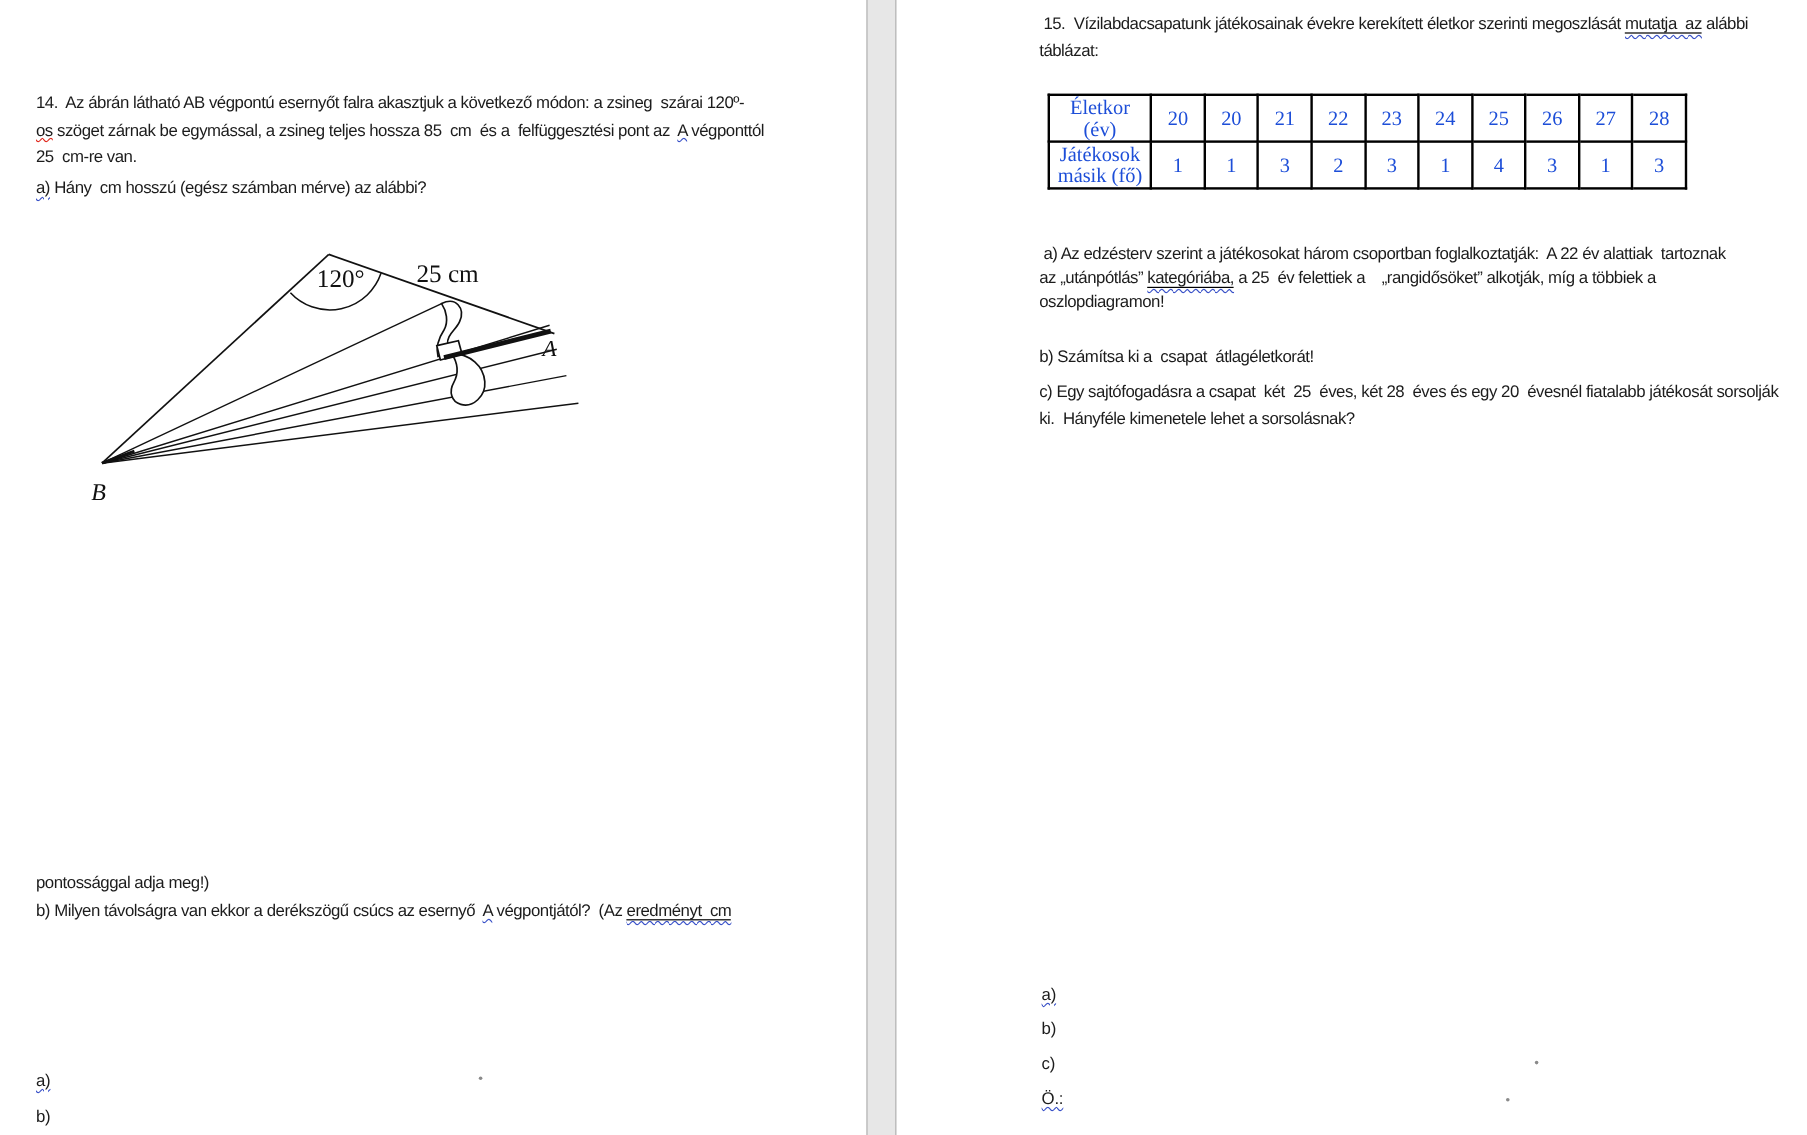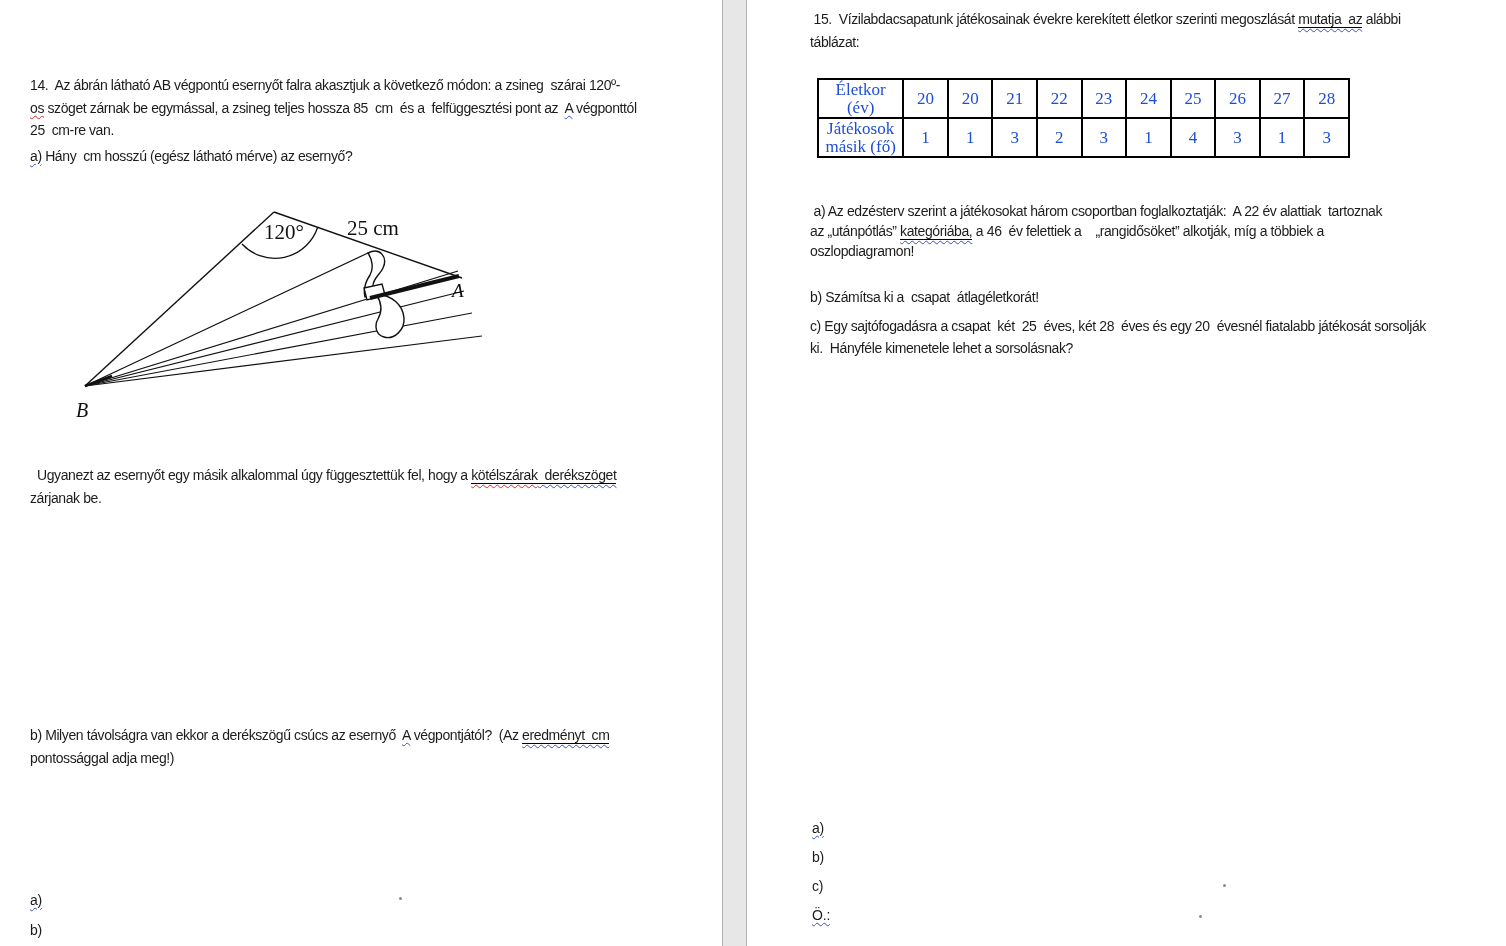--- a/index.html
+++ b/index.html
@@ -35,21 +35,21 @@
 
 <div class="abs" style="left:0;top:0;width:722px;height:946px;margin-top:41px;">
 
   <div class="abs doc lh22" style="left:30px;top:33px;">
     <div class="line"><span>14.  Az ábrán látható AB végpontú esernyőt falra akasztjuk a következő módon: a zsineg  szárai 120º-</span></div>
     <div class="line"><span class="wavy-red">os</span><span> szöget zárnak be egymással, a zsineg teljes hossza 85  cm  és a  felfüggesztési pont az  </span><span class="wavy-blue">A</span><span> végponttól</span></div>
     <div class="line"><span>25  cm-re van.</span></div>
   </div>
 
   <div class="abs doc" style="left:30px;top:107px;">
-    <div class="line"><span class="wavy-blue">a)</span><span> Hány  cm hosszú (egész látható mérve) az esernyő?</span></div>
+    <div class="line"><span class="wavy-blue">a)</span><span> Hány  cm hosszú (egész számban mérve) az alábbi?</span></div>
   </div>
 
   <div class="abs" style="left:60px;top:150px;width:430px;height:240px;">
     <svg width="430" height="240" viewBox="0 0 430 240">
 
       <g stroke="#111" stroke-width="1.4" fill="none">
         <line x1="25" y1="195" x2="214" y2="21"></line>
         <line x1="214" y1="21" x2="402" y2="87"></line>
       </g>
 
@@ -72,38 +72,34 @@
       <line x1="310" y1="107" x2="399" y2="85" stroke="#111" stroke-width="4"></line>
       <line x1="25" y1="195" x2="52" y2="185" stroke="#111" stroke-width="2.4"></line>
 
       <text x="204" y="48" font-size="21">120°</text>
       <text x="287" y="44" font-size="21">25 cm</text>
       <text x="392" y="106" font-size="19" font-style="italic">A</text>
       <text x="16" y="226" font-size="20" font-style="italic">B</text>
     </svg>
   </div>
 
-  <div class="abs doc lh23" style="left:30px;top:423px;">
-    <div class="line"><span>  Ugyanezt az esernyőt egy másik alkalommal úgy függesztettük fel, hogy a </span><span class="u"><span class="wavy-red">kötélszárak</span><span class="wavy-blue">  derékszöget</span></span></div>
-    <div class="line"><span>zárjanak be.</span></div>
-  </div>
 
   <div class="abs doc lh23" style="left:30px;top:683px;">
+    <div class="line"><span>pontossággal adja meg!)</span></div>
     <div class="line"><span>b) Milyen távolságra van ekkor a derékszögű csúcs az esernyő  </span><span class="wavy-blue">A</span><span> végpontjától?  (Az </span><span class="u"><span class="wavy-blue">eredményt  cm</span></span></div>
-    <div class="line"><span>pontossággal adja meg!)</span></div>
   </div>
 
   <div class="abs ansline" style="left:30px;top:851px;"><span class="wavy-blue">a)</span></div>
   <div class="abs ansline" style="left:30px;top:881px;"><span>b)</span></div>
   <div class="abs dot" style="left:399px;top:856px;"></div>
 </div>
 
 <div class="abs gap"></div>
 
-<div class="abs" style="left:720px;top:0;width:630px;height:946px;">
+<div class="abs" style="left:776px;top:0;width:630px;height:946px;">
 
   <div class="abs doc lh22" style="left:90px;top:8px;">
     <div class="line"><span> 15.  Vízilabdacsapatunk játékosainak évekre kerekített életkor szerinti megoszlását </span><span class="u"><span class="wavy-blue">mutatja  az</span></span><span> alábbi</span></div>
     <div class="line"><span>táblázat:</span></div>
   </div>
 
   <table class="ages abs" style="left:97px;top:78px;">
     <tbody>
         <tr>
       <td class="hd">
@@ -135,21 +131,21 @@
       <td class="num">4</td>
       <td class="num">3</td>
       <td class="num">1</td>
       <td class="num">3</td>
     </tr>
   </tbody>
     </table>
 
   <div class="abs doc lh20" style="left:90px;top:201px;">
     <div class="line"><span> a) Az edzésterv szerint a játékosokat három csoportban foglalkoztatják:  A 22 év alattiak  tartoznak</span></div>
-    <div class="line"><span>az „utánpótlás” </span><span class="u"><span class="wavy-blue">kategóriába,</span></span><span> a 46  év felettiek a    „rangidősöket” alkotják, míg a többiek a</span></div>
+    <div class="line"><span>az „utánpótlás” </span><span class="u"><span class="wavy-blue">kategóriába,</span></span><span> a 25  év felettiek a    „rangidősöket” alkotják, míg a többiek a</span></div>
     <div class="line"><span>oszlopdiagramon!</span></div>
   </div>
 
   <div class="abs doc" style="left:90px;top:289px;">
     <div class="line"><span>b) Számítsa ki a  csapat  átlagéletkorát!</span></div>
   </div>
 
   <div class="abs doc lh21" style="left:90px;top:316px;">
     <div class="line"><span>c) Egy sajtófogadásra a csapat  két  25  éves, két 28  éves és egy 20  évesnél fiatalabb játékosát sorsolják</span></div>
     <div class="line"><span>ki.  Hányféle kimenetele lehet a sorsolásnak?</span></div>

